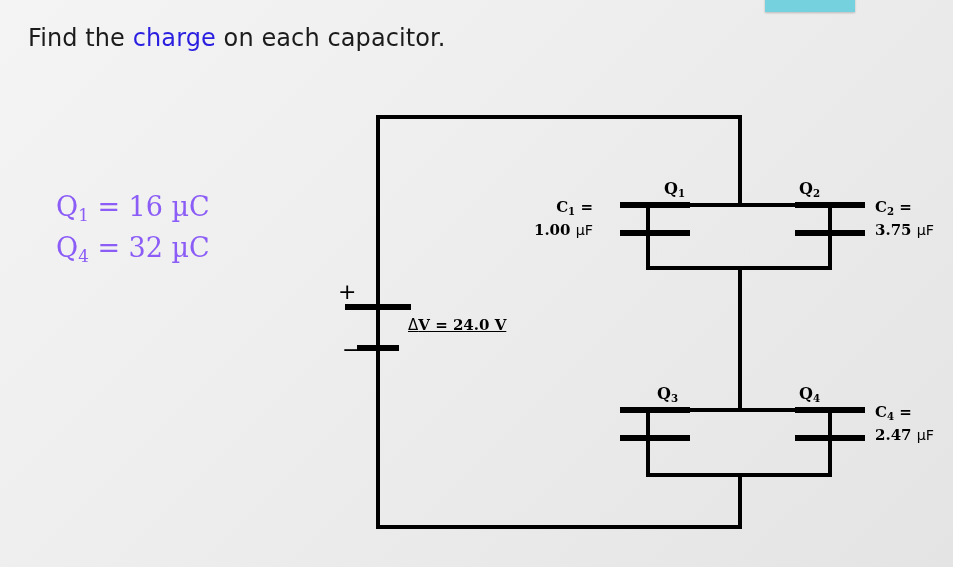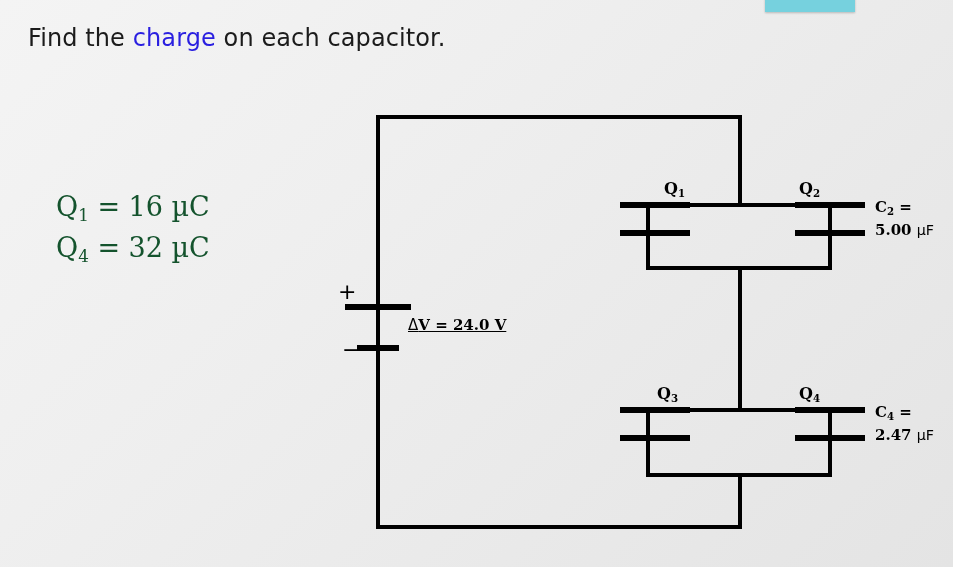--- a/index.html
+++ b/index.html
@@ -47,21 +47,21 @@
   }
   .prompt .hl {
     color: #2a1fe0;
   }
 
   
   .answers {
     position: absolute;
     left: 56px;
     top: 186px;
-    color: #14532d;
+    color: #8b5cf6;
     font-family: "DejaVu Serif", serif;
     font-size: 27px;
     line-height: 41px;
     white-space: nowrap;
   }
   .answers .ans-row { height: 41px; }
   .answers sub {
     font-size: 0.62em;
     vertical-align: -0.32em;
     letter-spacing: 0;
@@ -211,25 +211,31 @@
 
     <line class="plate" x1="795" y1="410" x2="865" y2="410"></line>
     <line class="plate" x1="795" y1="438" x2="865" y2="438"></line>
     <path class="wire" d="M 830 438 L 830 475"></path>
   </svg>
 
   <div class="sign" style="left:338px; top:281px;">+</div>
   <div class="sign" style="left:342px; top:339px;">−</div>
   <div class="vlab" style="left:408px; top:316px;text-decoration:underline;"><span class="delta">Δ</span><span>V = 24.0 V</span></div>
 
+  <div class="clab right-al" style="left:458px; top:198px; width:135px;">
+    <div><span>C</span><sub>1</sub>
+      <span>=</span></div>
+    <div><span>1.00</span>
+      <span class="mu">µF</span></div>
+  </div>
 
   <div class="clab" style="left:875px; top:198px; width:150px;">
     <div><span>C</span><sub>2</sub>
       <span>=</span></div>
-    <div><span>5.00</span>
+    <div><span>3.75</span>
       <span class="mu">µF</span></div>
   </div>
 
 
   <div class="clab" style="left:875px; top:403px; width:150px;">
     <div><span>C</span><sub>4</sub>
       <span>=</span></div>
     <div><span>2.47</span>
       <span class="mu">µF</span></div>
   </div>

